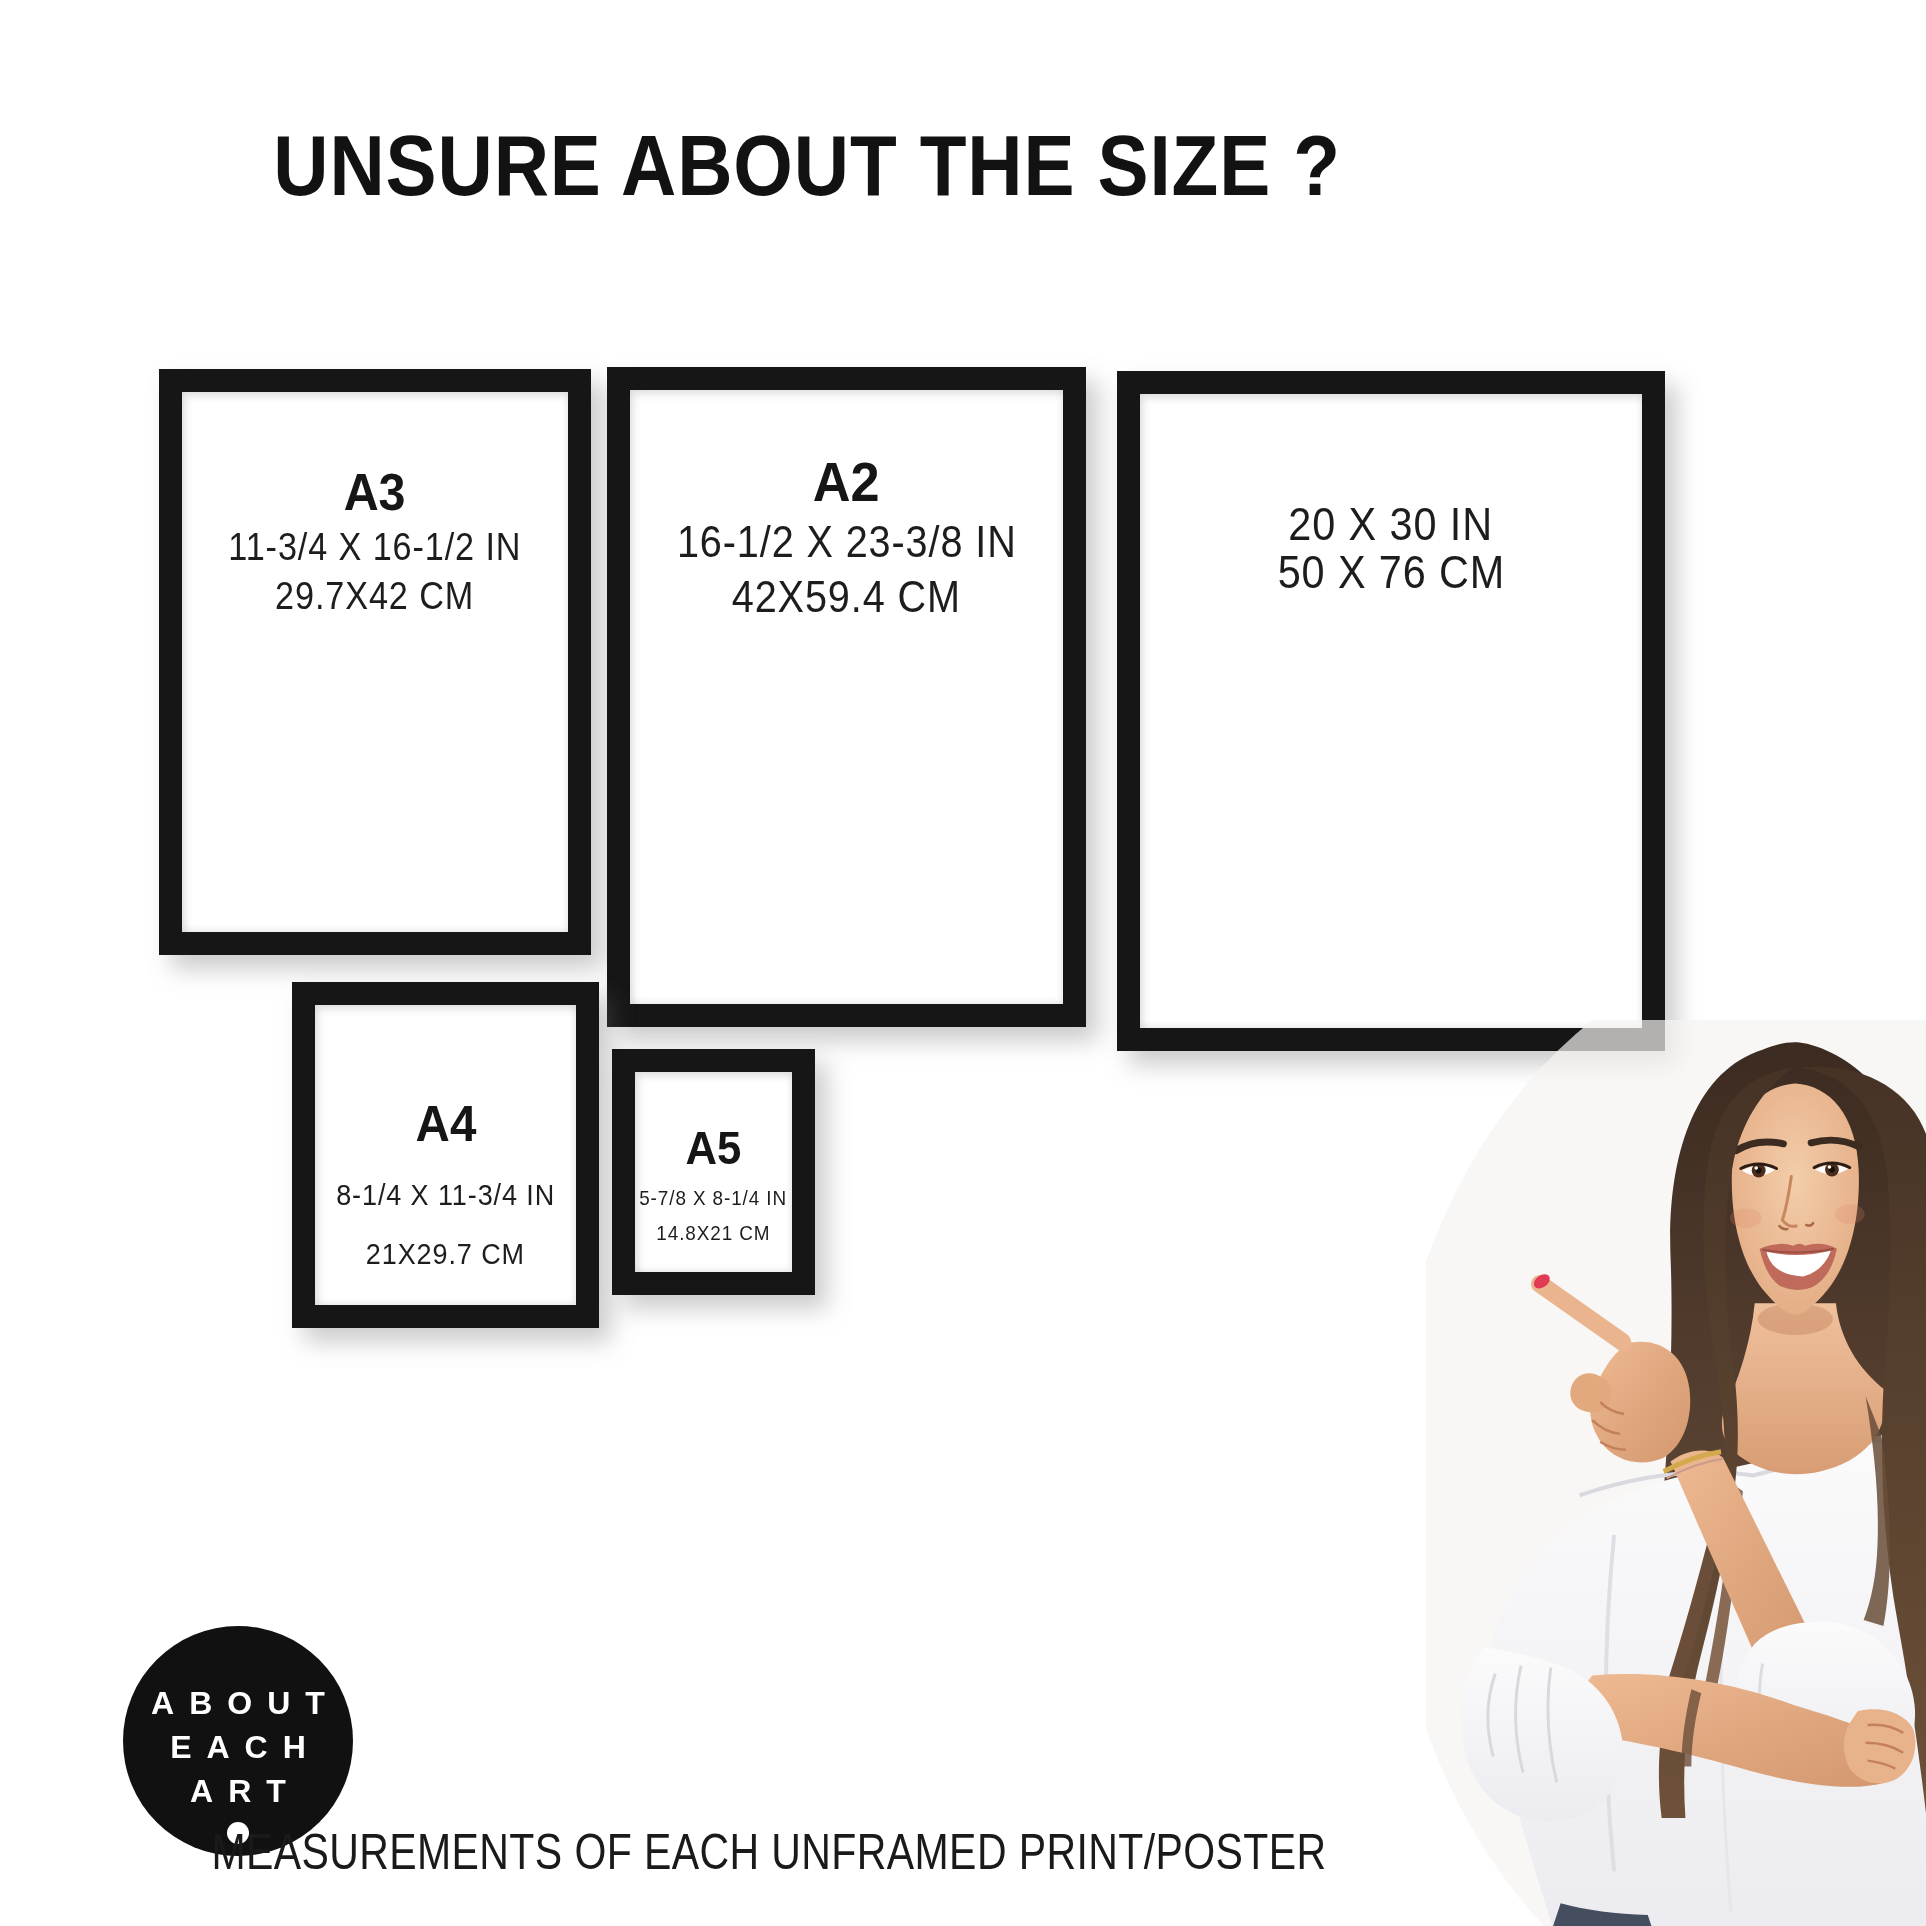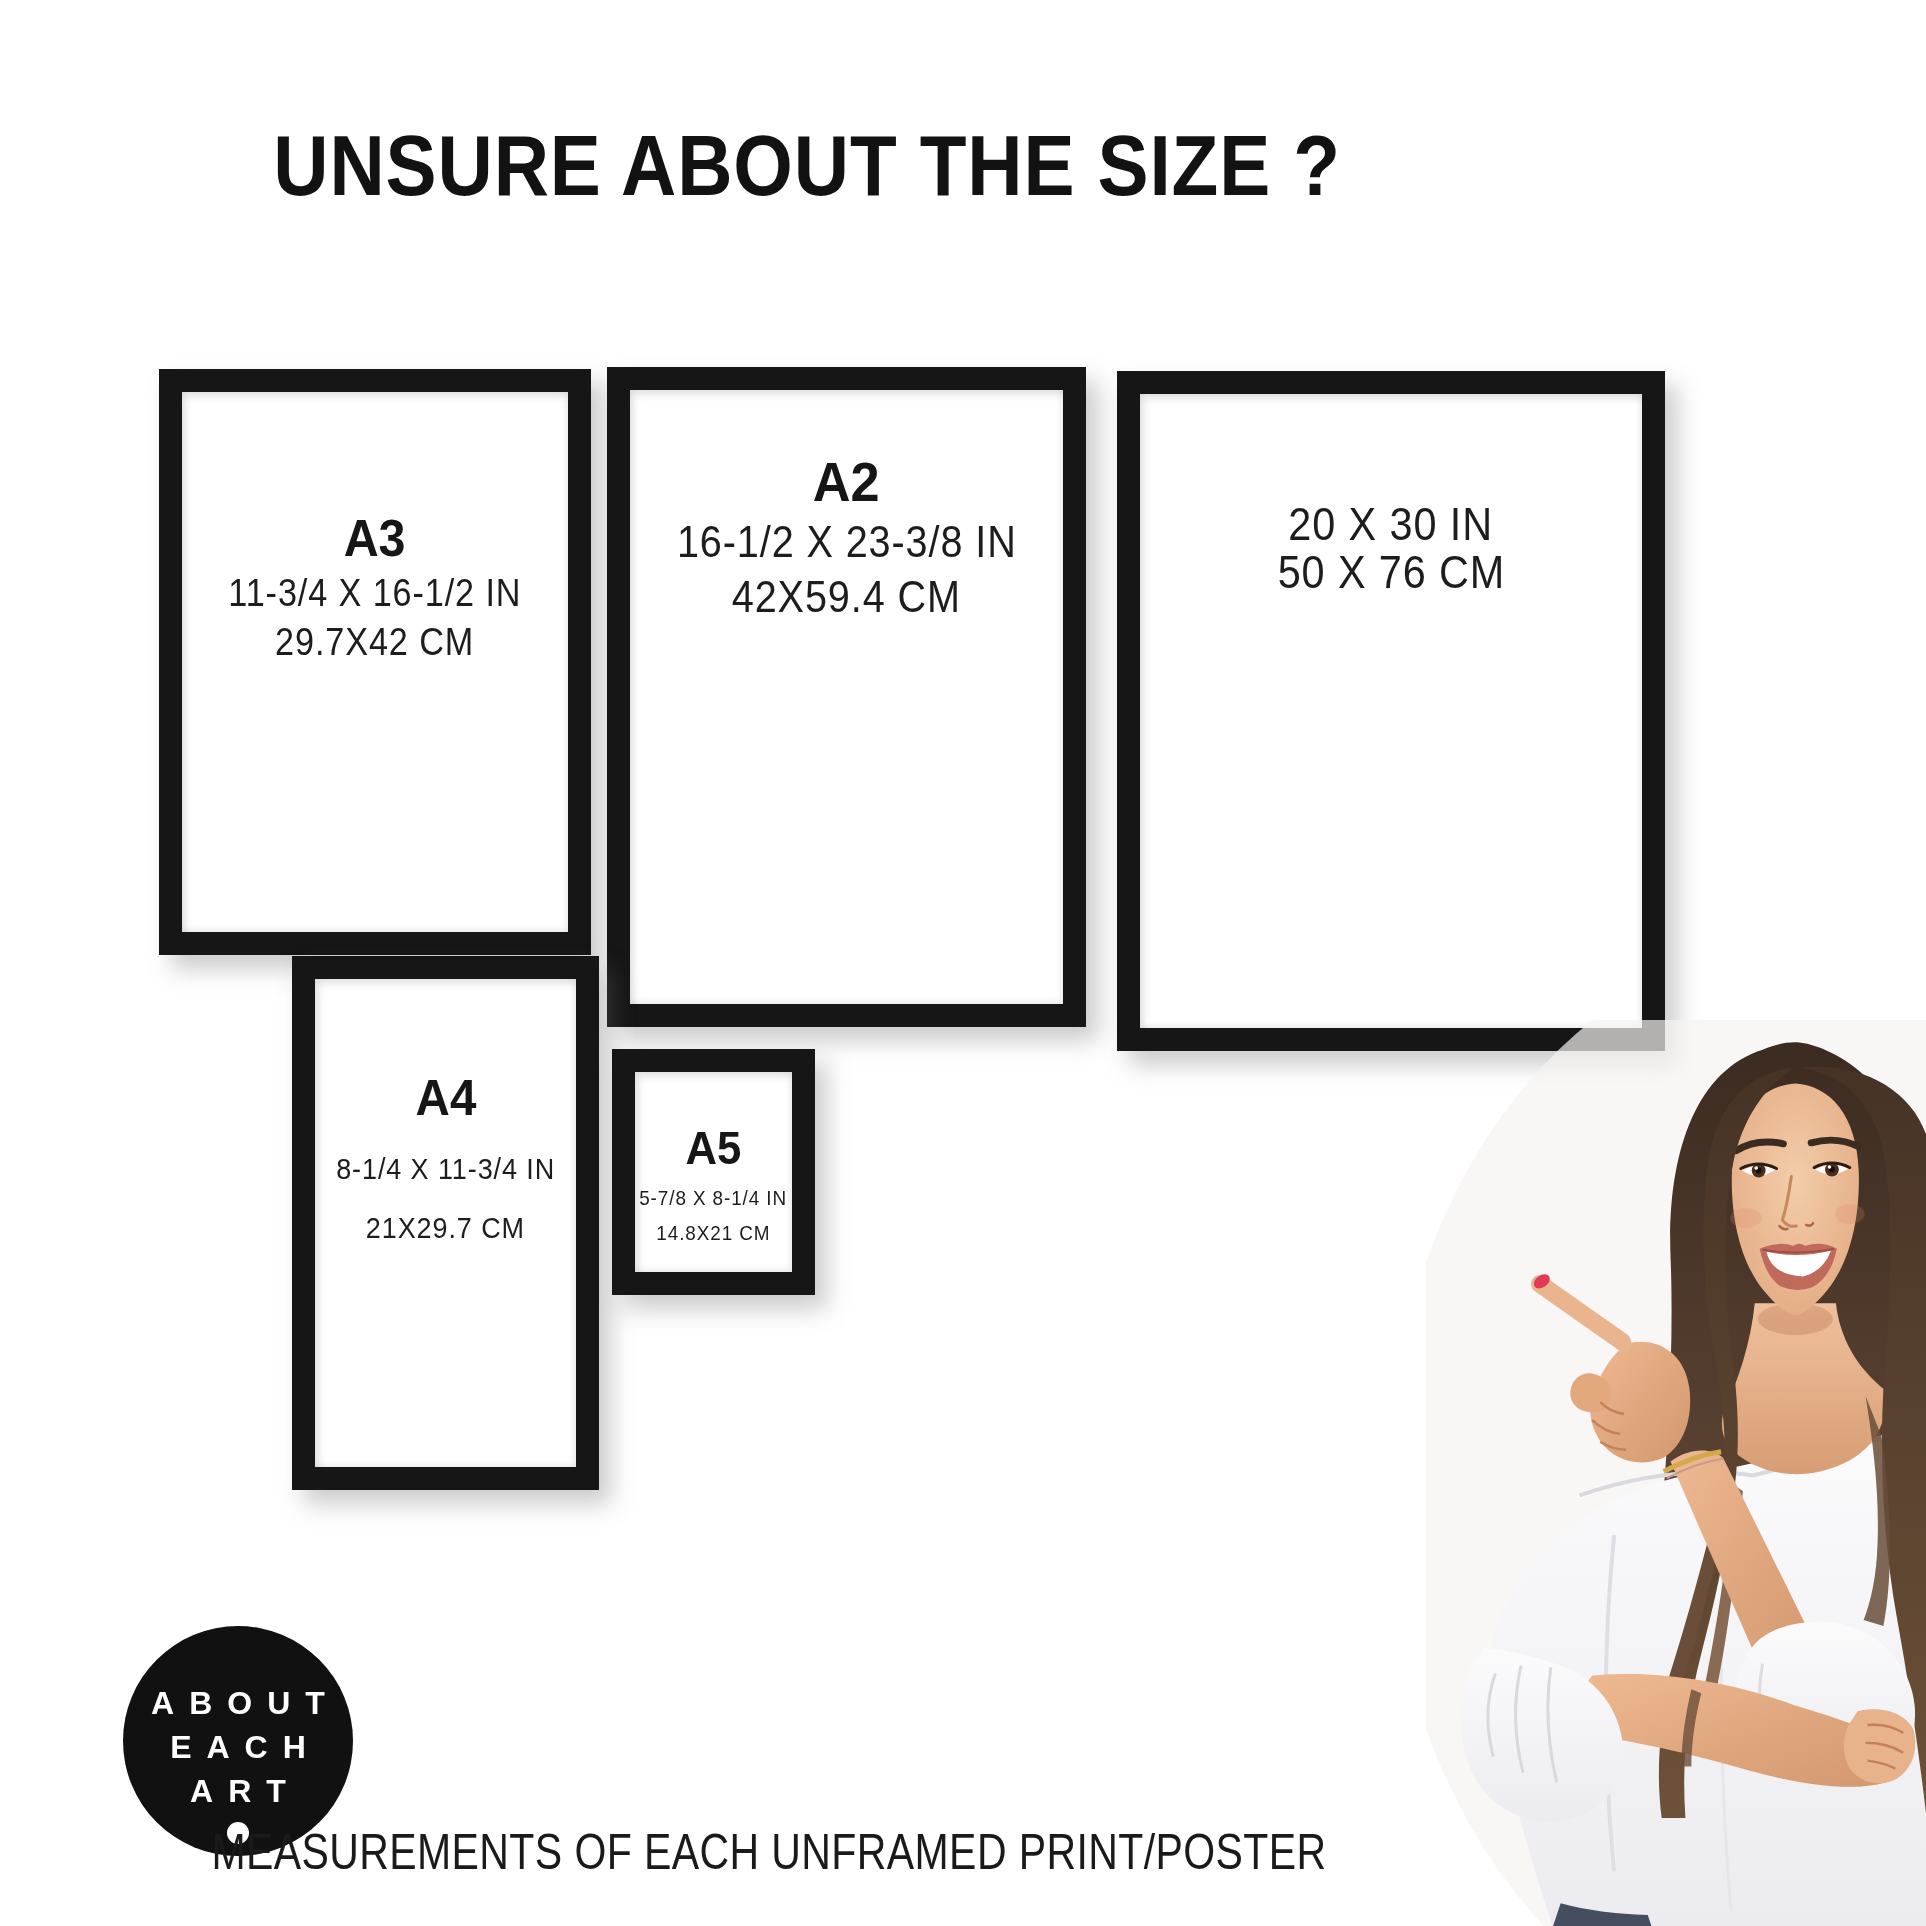--- a/index.html
+++ b/index.html
@@ -14,24 +14,24 @@
     white-space:nowrap;transform:scaleX(0.9);color:#121212;
   }
   
   .frame{
     position:absolute;background:#fff;border:23px solid #161616;box-sizing:border-box;
     box-shadow:12px 14px 22px rgba(110,110,110,0.35),
                inset 3px 4px 9px rgba(0,0,0,0.13),
                inset -2px -3px 7px rgba(0,0,0,0.06);
     display:flex;flex-direction:column;align-items:center;text-align:center;
   }
-  .f-a3  {left:159px; top:369px; width:432px;height:586px;padding-top:118px;}
+  .f-a3  {left:159px; top:369px; width:432px;height:586px;padding-top:72px;}
   .f-a2  {left:607px; top:367px; width:479px;height:660px;padding-top:61px;}
   .f-2030{left:1117px;top:371px; width:548px;height:680px;padding-top:106px;}
-  .f-a4  {left:292px; top:956px; width:307px;height:534px;padding-top:92px;}
+  .f-a4  {left:292px; top:982px; width:307px;height:346px;padding-top:92px;}
   .f-a5  {left:612px; top:1049px;width:203px;height:246px;padding-top:51px;}
   .size-label{font-weight:700;color:#161616;transform:scaleX(0.95);white-space:nowrap;}
   .size-line{font-weight:400;letter-spacing:1px;transform:scaleX(0.9);white-space:nowrap;color:#1d1d1d;}
   .f-a3 .size-label{font-size:51px;line-height:1.15;}
   .f-a3 .size-line{font-size:38px;line-height:1.3;}
   .f-a2 .size-label{font-size:55px;line-height:1.15;}
   .f-a2 .size-line{font-size:44px;line-height:1.25;}
   .f-2030 .size-line{font-size:46px;line-height:1.05;}
   .f-a4 .size-label{font-size:50px;line-height:1.1;margin-bottom:14px;}
   .f-a4 .size-line{font-size:30px;line-height:1.95;}

